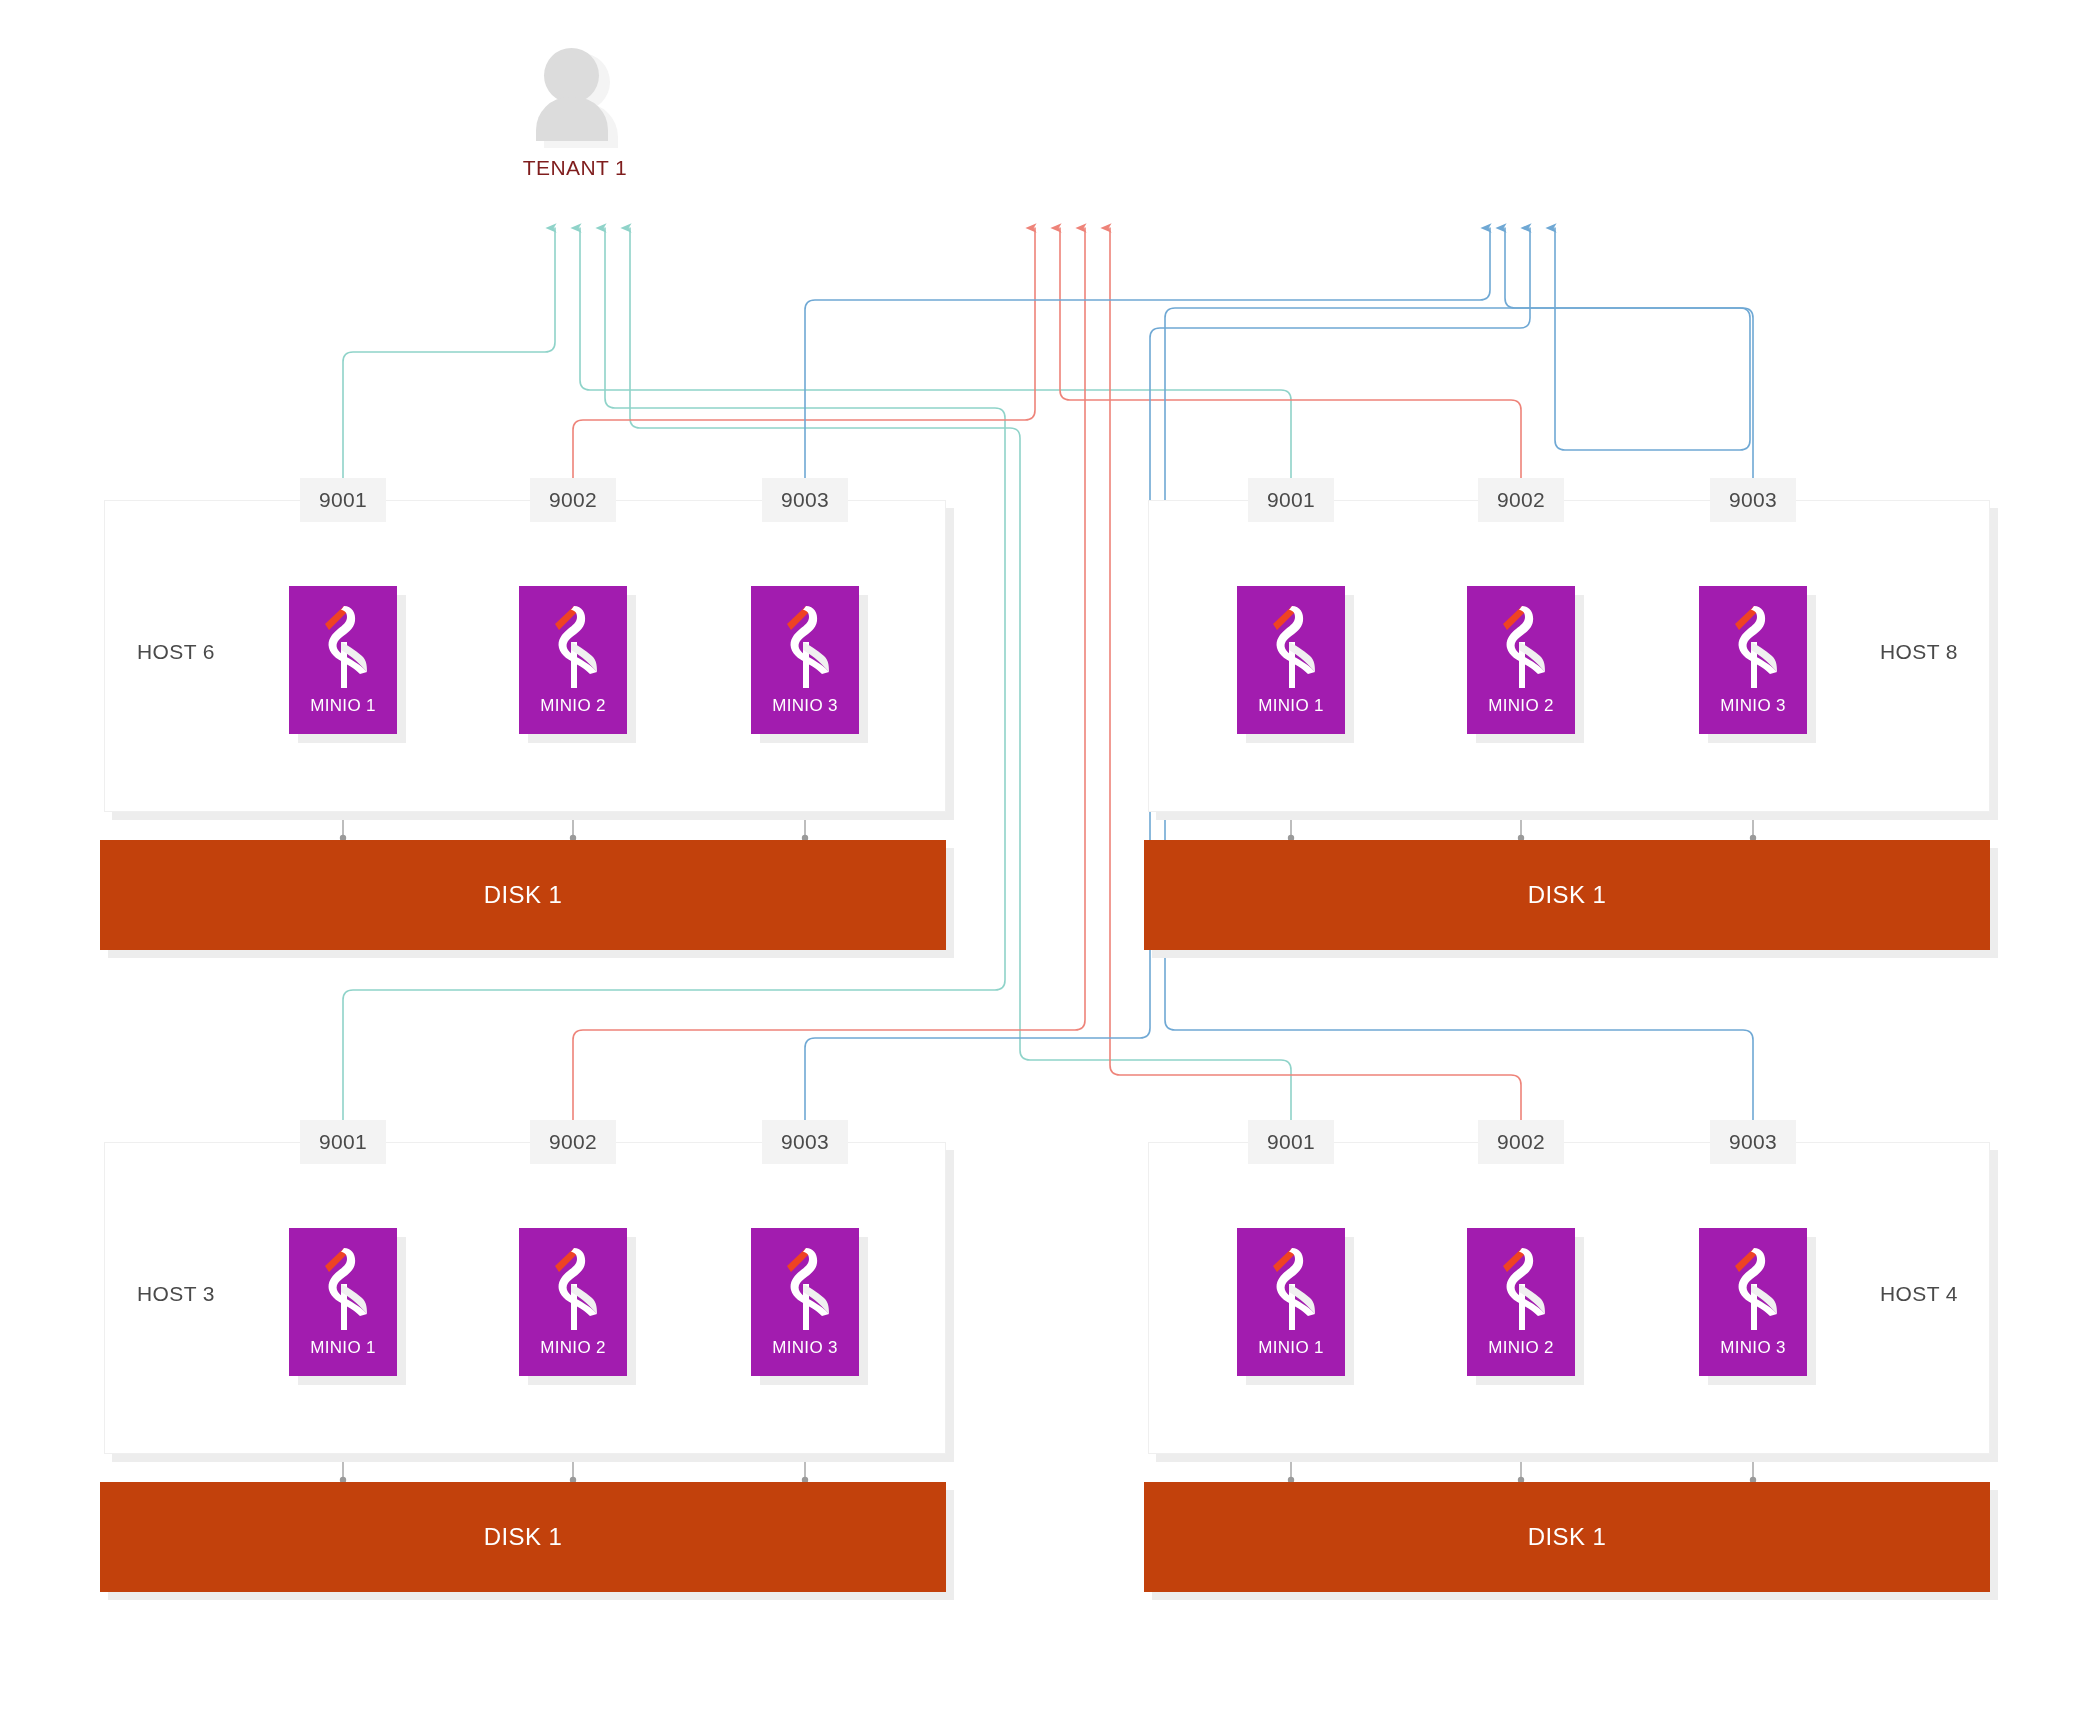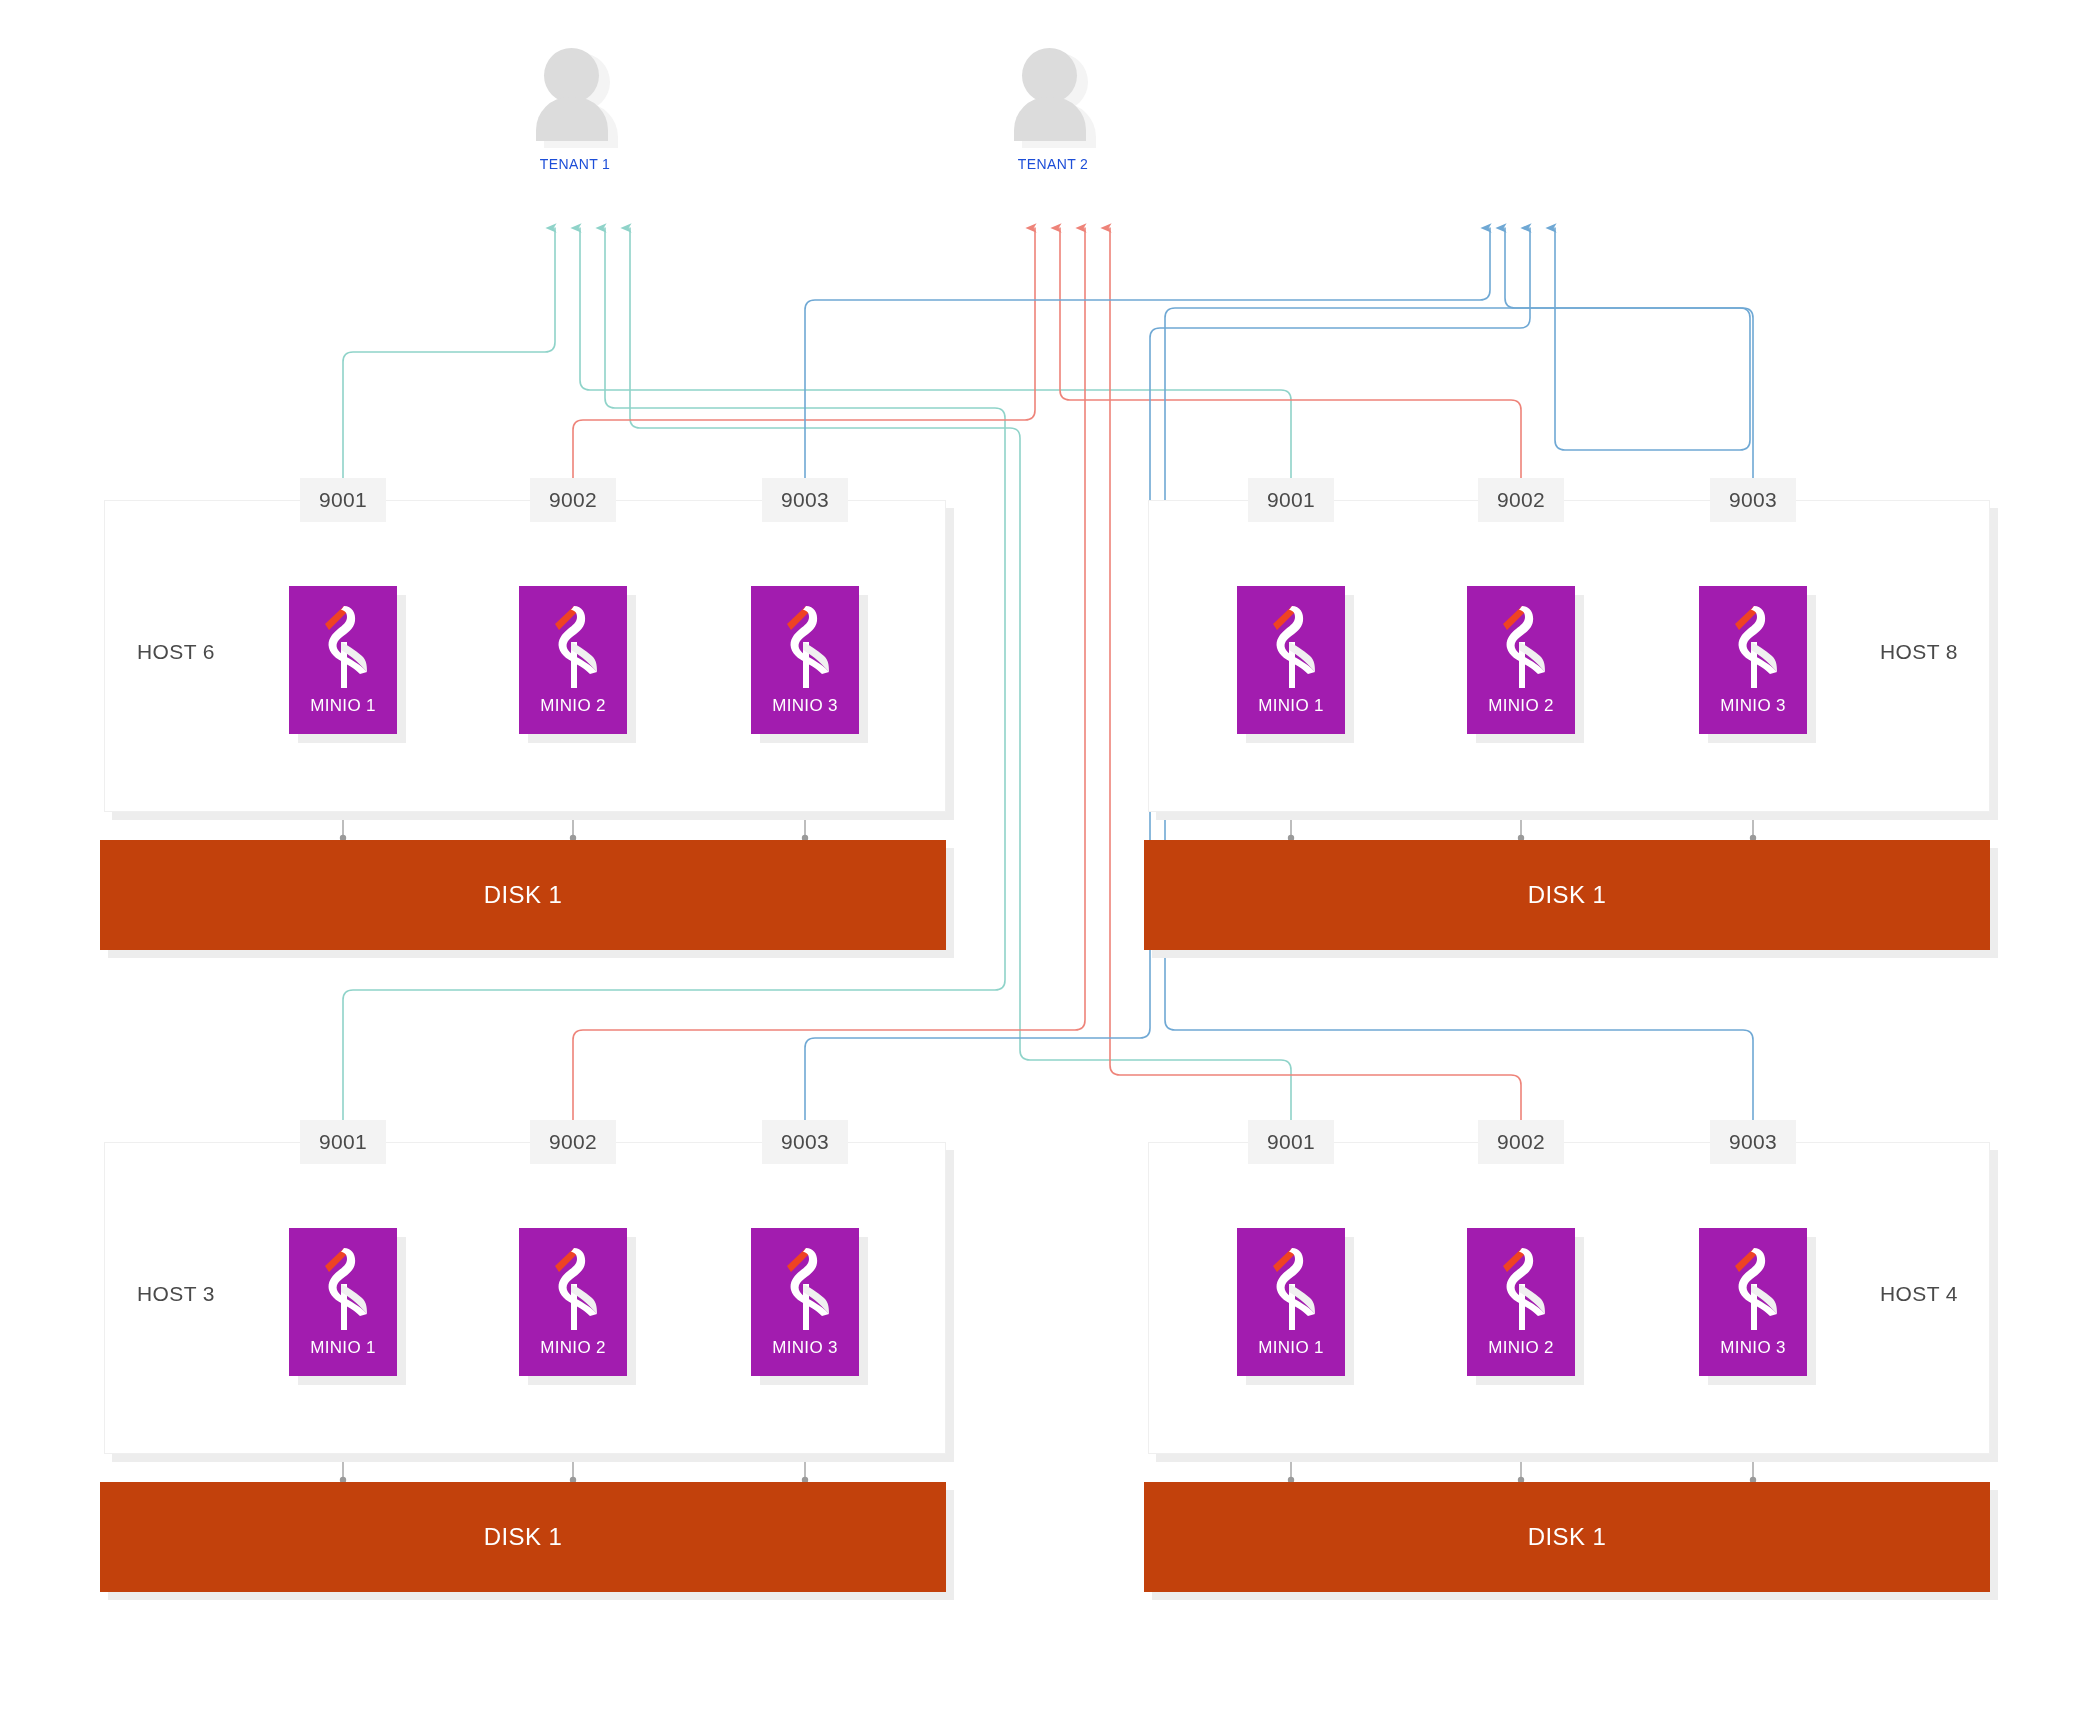--- a/index.html
+++ b/index.html
@@ -62,22 +62,22 @@
     left: 19px; top: 8px;
   }
   .tenant-avatar .body {
     position: absolute;
     width: 72px; height: 44px;
     left: 11px; top: 57px;
     background: #dcdcdc;
     border-radius: 33px 33px 0 0;
   }
   .tenant-label {
-    font-size: 14px;
-    color: #1d4ed8;
+    font-size: 21px;
+    color: #7f1d1d;
     letter-spacing: 0.4px;
     white-space: nowrap;
   }
 
   
   .host-panel {
     position: absolute;
     background: #ffffff;
     border: 1px solid #efefef;
     box-sizing: border-box;
@@ -277,29 +277,20 @@
   <div class="tenant" style="left:465px; top:40px;">
     <div class="tenant-avatar">
       <div class="shadow-head"></div>
         <div class="shadow-body"></div>
       <div class="head"></div>
         <div class="body"></div>
     </div>
     <div class="tenant-label">TENANT 1</div>
   </div>
 
-  <div class="tenant" style="left:943px; top:40px;">
-    <div class="tenant-avatar">
-      <div class="shadow-head"></div>
-        <div class="shadow-body"></div>
-      <div class="head"></div>
-        <div class="body"></div>
-    </div>
-    <div class="tenant-label">TENANT 2</div>
-  </div>
 
 
   <div class="host-panel" style="left:104px; top:500px; width:842px; height:312px;"></div>
   <div class="host-label" style="left:137px; top:640px;">HOST 6</div>
 
   <div class="port-badge" style="left:300px; top:478px;">9001</div>
   <div class="port-badge" style="left:530px; top:478px;">9002</div>
   <div class="port-badge" style="left:762px; top:478px;">9003</div>
 
   <div class="minio-node" style="left:289px; top:586px;">

